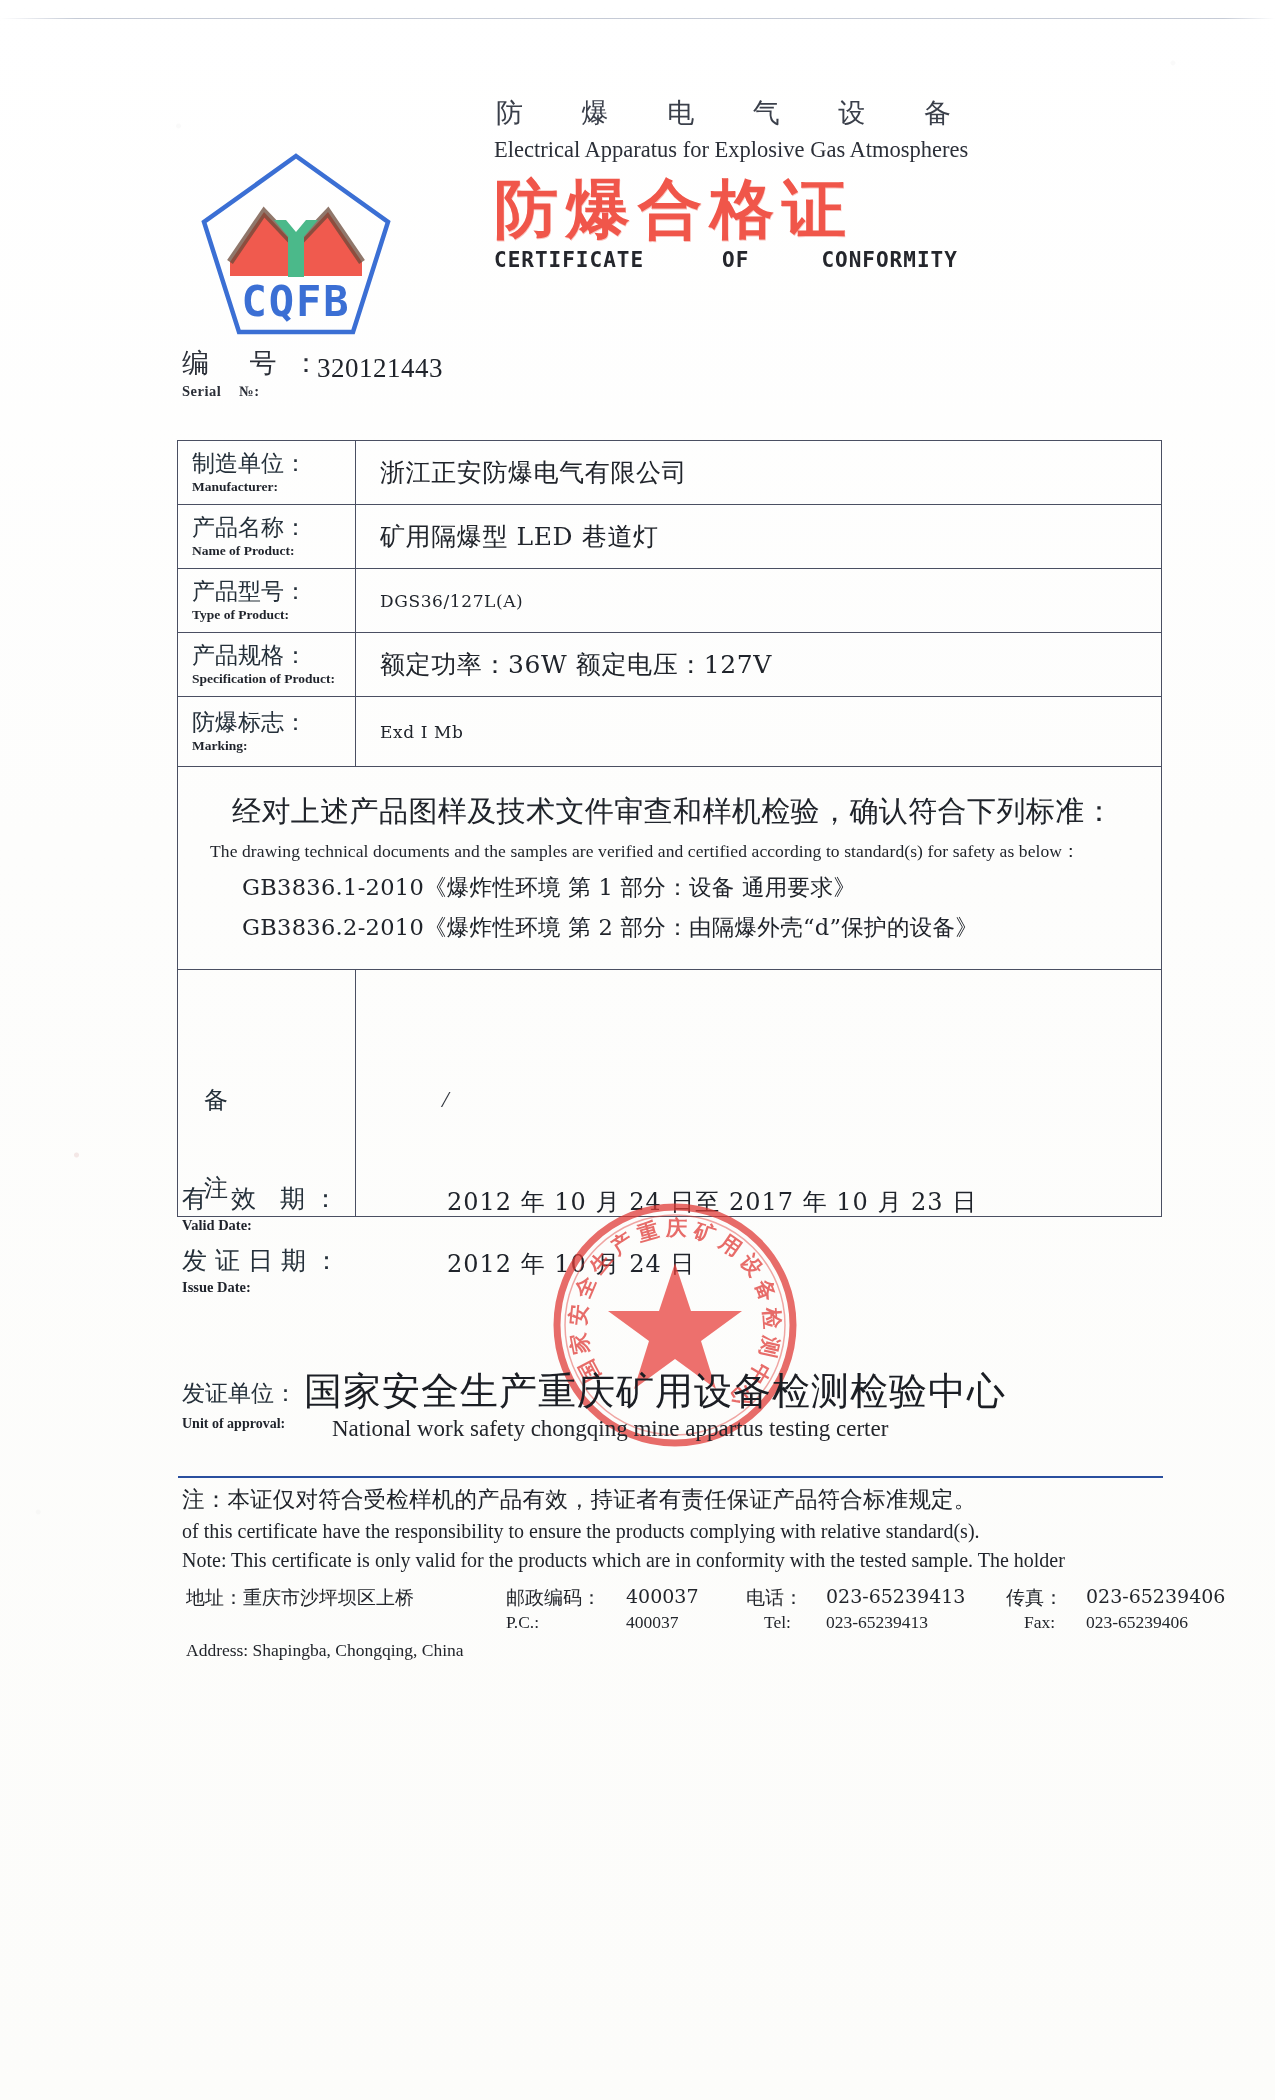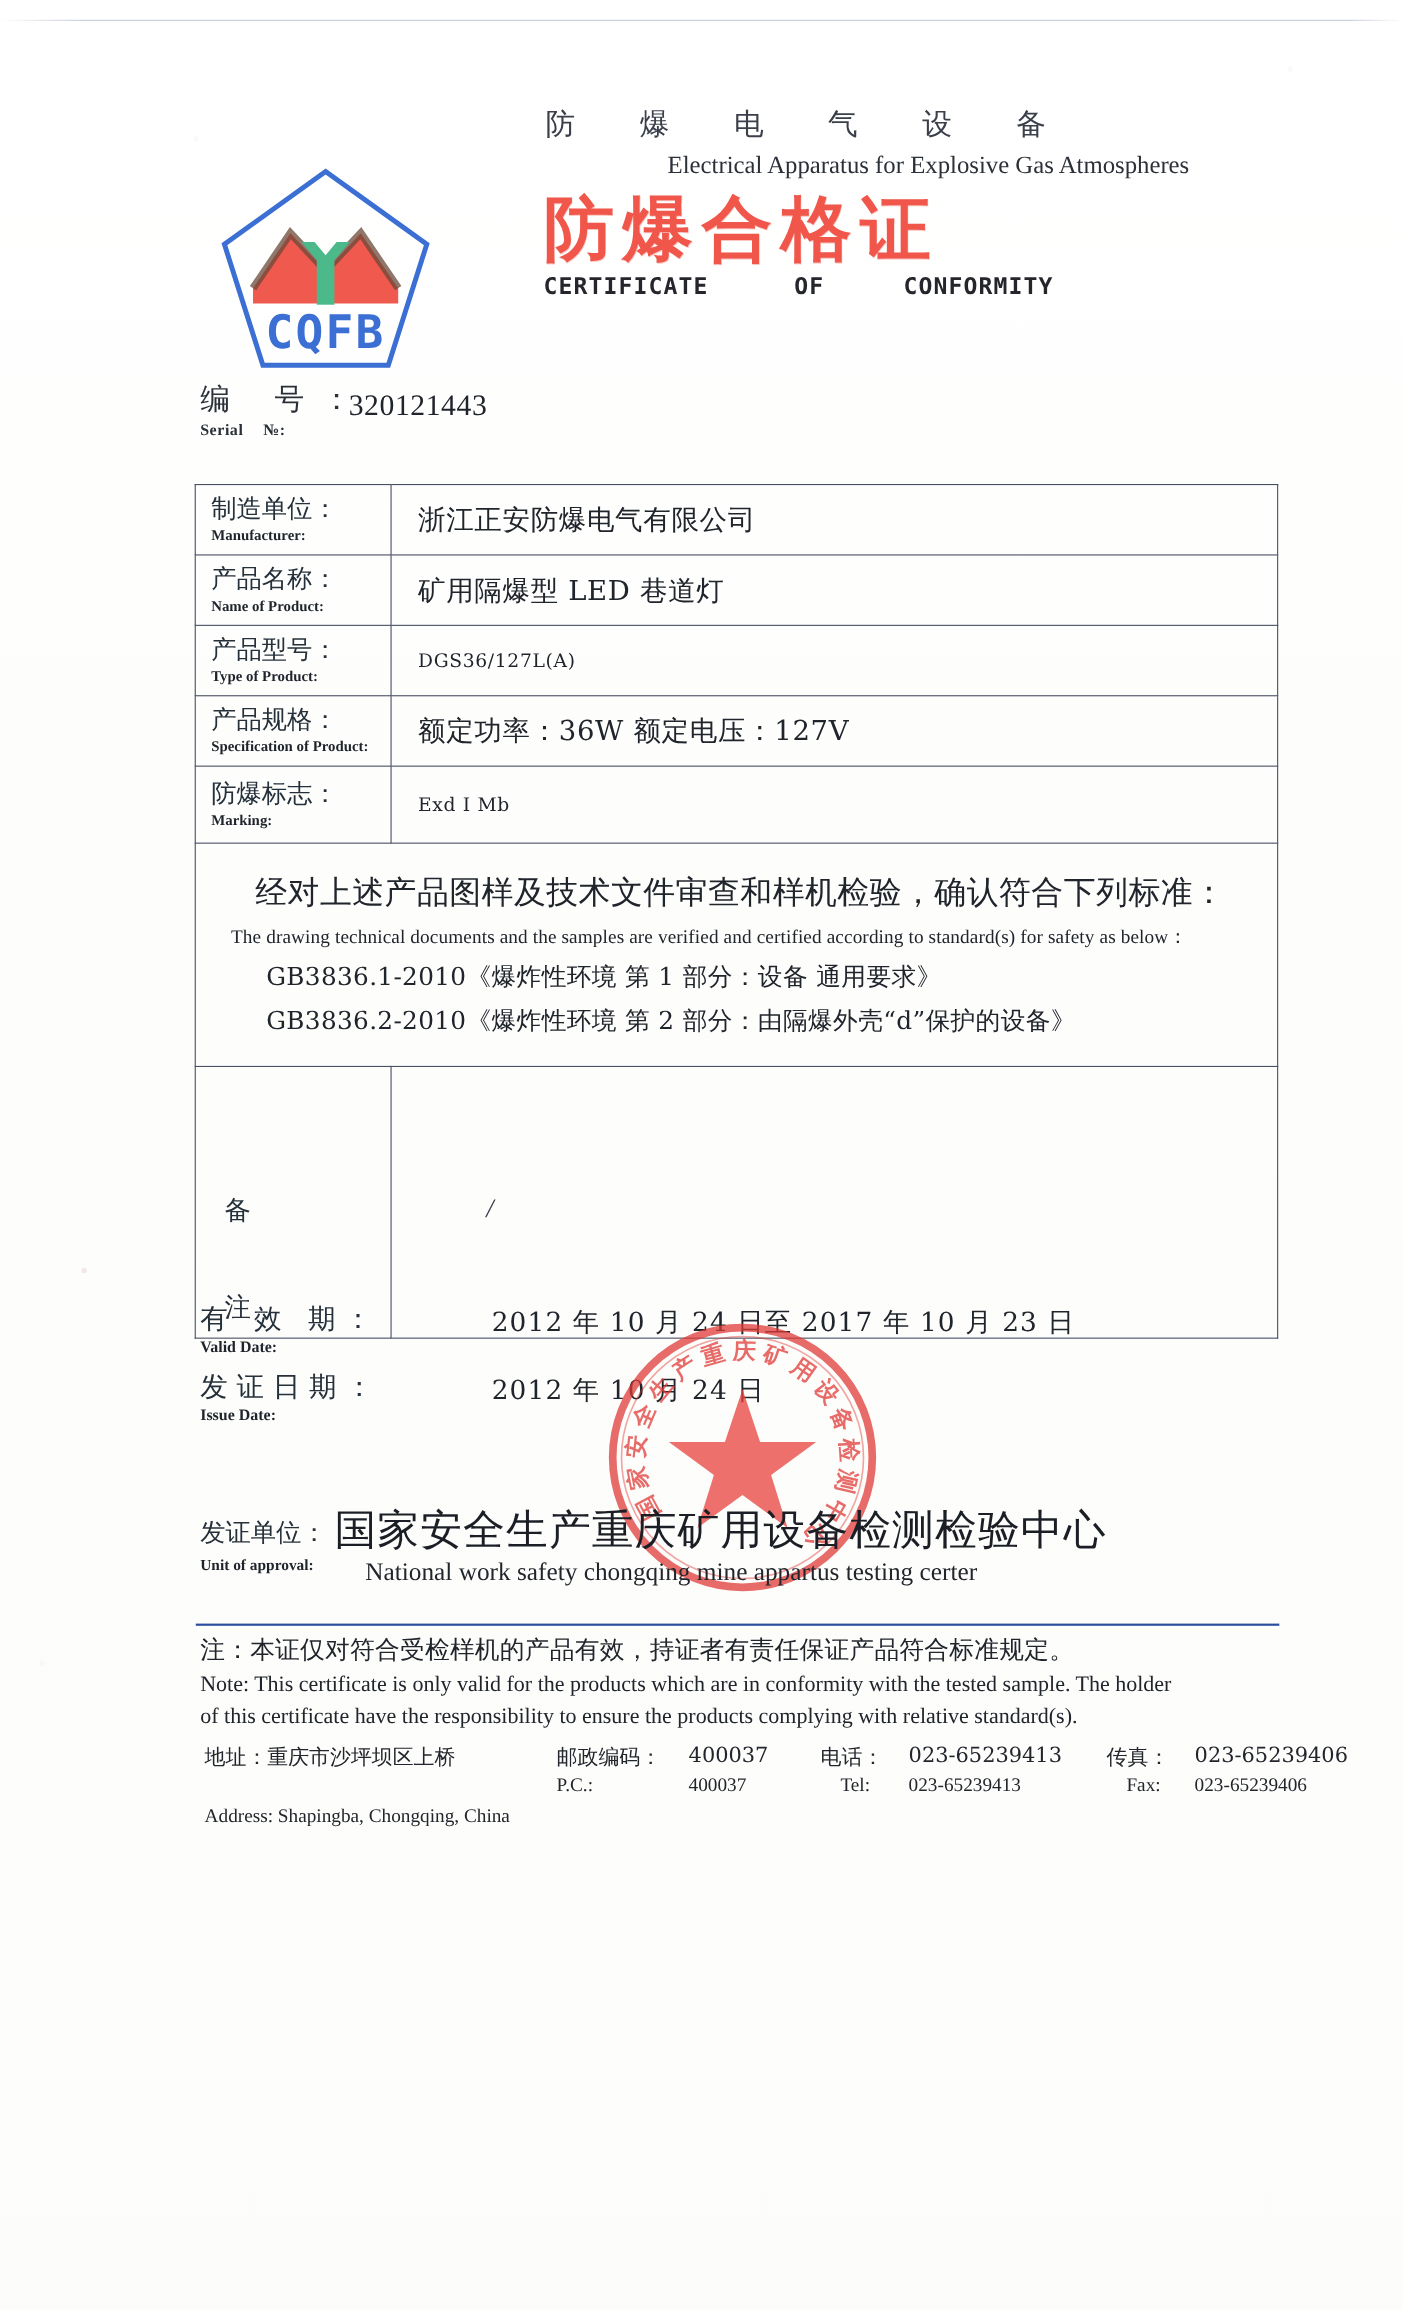--- a/index.html
+++ b/index.html
@@ -64,21 +64,20 @@
     font-family: "DejaVu Serif", "Liberation Serif", serif;
     white-space: nowrap;
     text-indent: 2px;
   }
   .hdr-en {
     font-size: 22.5px;
     color: #2b2f38;
     margin-top: 6px;
     white-space: nowrap;
     font-family: "Liberation Serif", serif;
-    text-align: center;
   }
   .title-red {
     margin-top: 14px;
     font-size: 64px;
     font-weight: bold;
     color: #f0564a;
     letter-spacing: 8px;
     font-family: "DejaVu Sans", sans-serif;
     line-height: 1.02;
     white-space: nowrap;
@@ -535,22 +534,22 @@
     <div class="appr-lbl-cn">发证单位：</div>
     <div class="appr-lbl-en">Unit of approval:</div>
     <div class="appr-cn">国家安全生产重庆矿用设备检测检验中心</div>
     <div class="appr-en">National work safety chongqing mine appartus testing certer</div>
   </div>
 
   <div class="blue-rule"></div>
 
   <div class="note">
     <div class="note-cn">注：本证仅对符合受检样机的产品有效，持证者有责任保证产品符合标准规定。</div>
+    <div class="note-en">of this certificate have the responsibility to ensure the products complying with relative standard(s).</div>
     <div class="note-en">Note: This certificate is only valid for the products which are in conformity with the tested sample. The holder</div>
-    <div class="note-en">of this certificate have the responsibility to ensure the products complying with relative standard(s).</div>
   </div>
 
   <div class="footer">
     <div class="foot-row">
       <span class="f-cn c-addr"><span>地址：</span><span>重庆市沙坪坝区上桥</span></span>
       <span class="f-cn c-pc-lbl">邮政编码：</span>
       <span class="f-cn c-pc-val">400037</span>
       <span class="f-cn c-tel-lbl">电话：</span>
       <span class="f-cn c-tel-val">023-65239413</span>
       <span class="f-cn c-fax-lbl">传真：</span>

